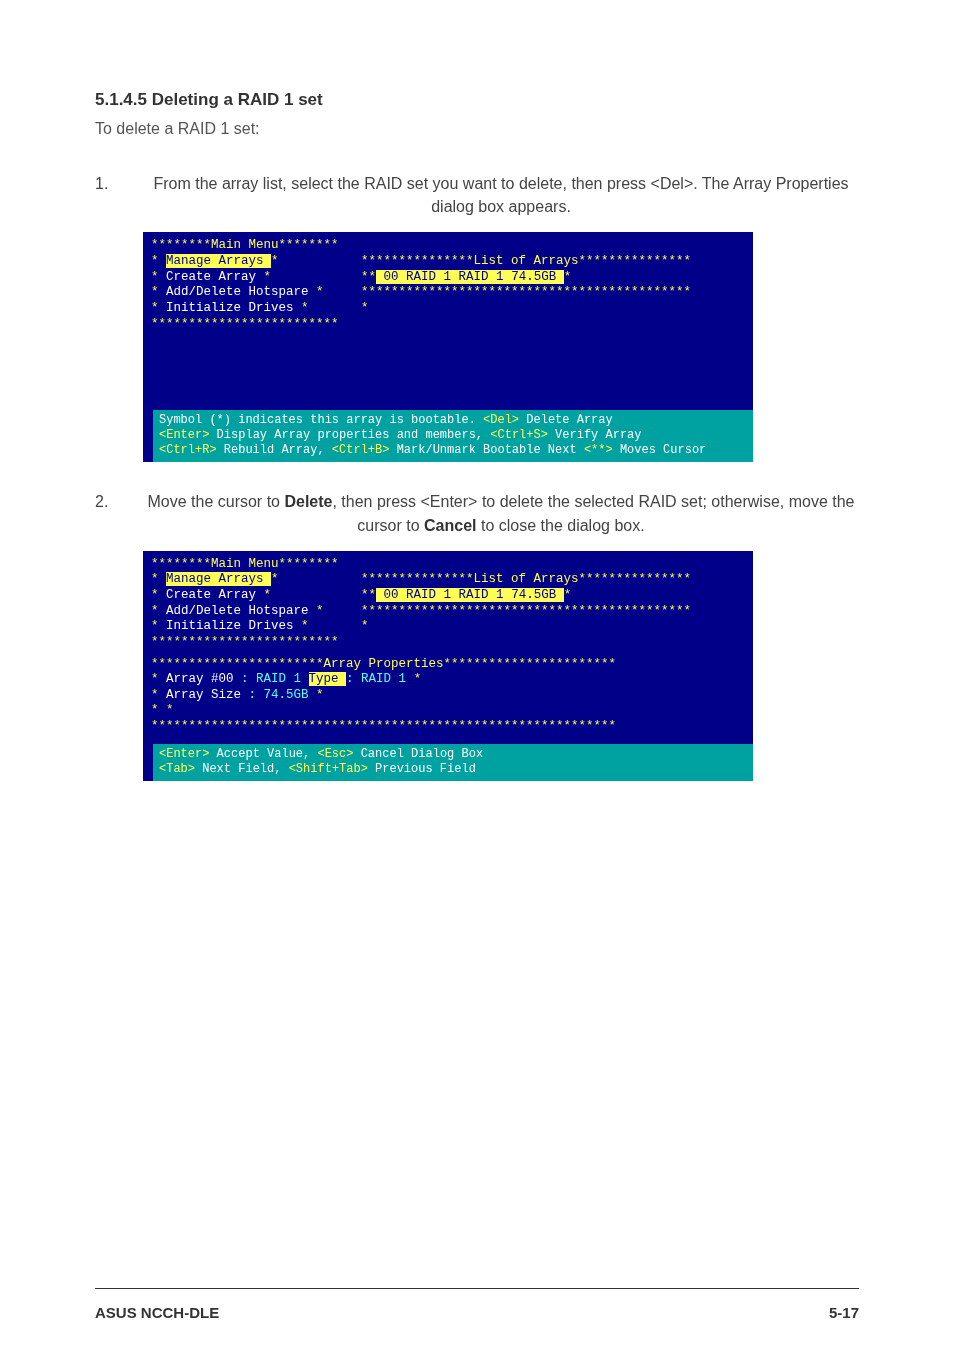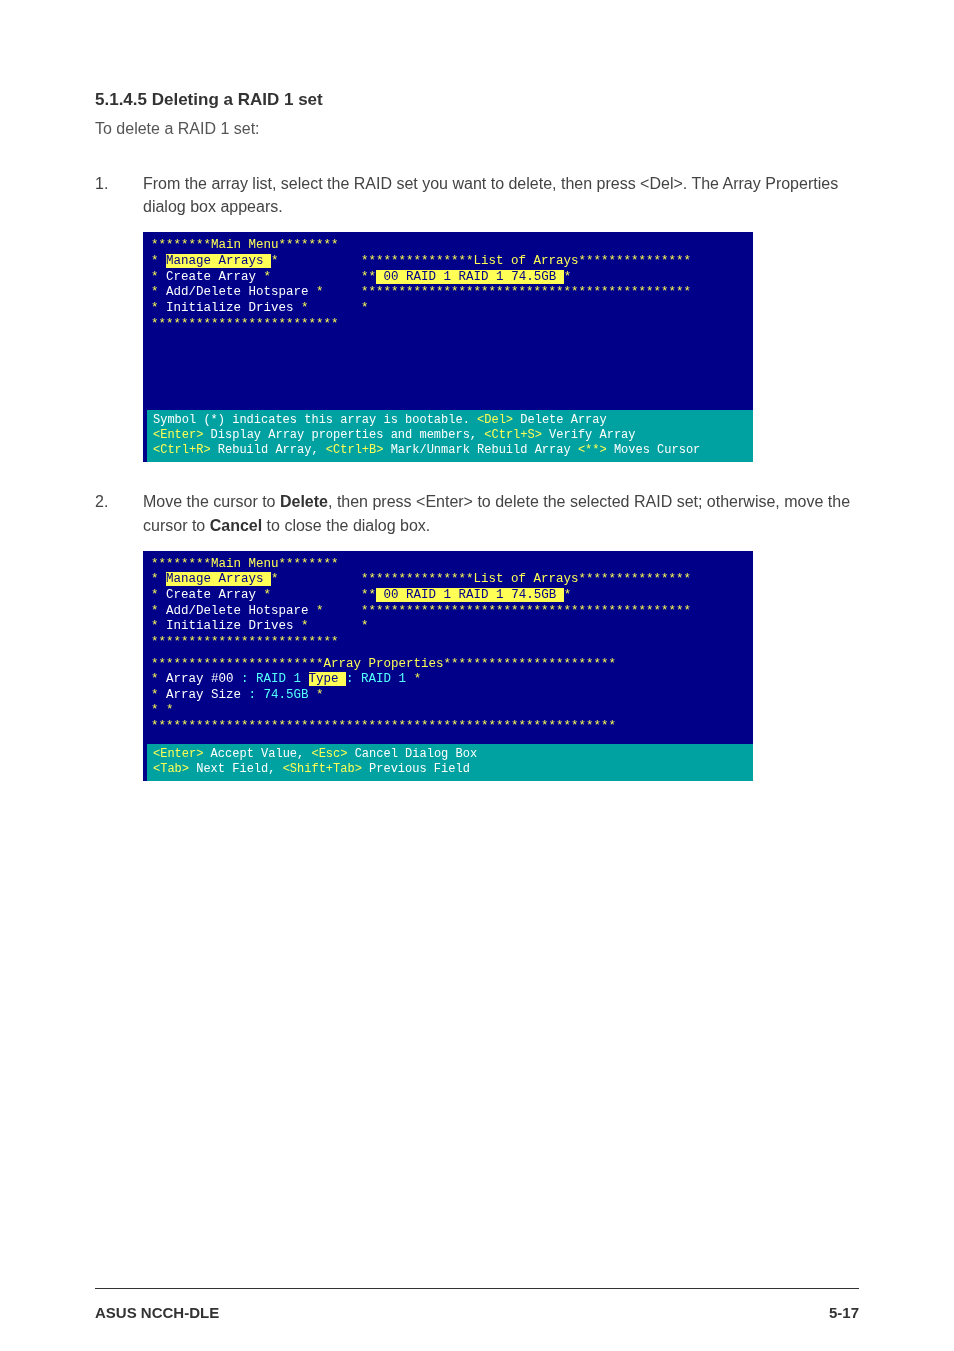--- a/index.html
+++ b/index.html
@@ -30,20 +30,21 @@
       font-size: 16px;
       color: #444;
       line-height: 1.45;
     }
     .step-num {
       width: 48px;
       flex-shrink: 0;
     }
     .step-body {
       flex: 1;
+      text-align: center;
     }
     .bold { font-weight: bold; color: #333; }
 
     .terminal {
       background: #000088;
       font-family: "Courier New", monospace;
       font-size: 12.5px;
       line-height: 1.25;
       margin: 10px 0 28px 48px;
       width: 610px;
@@ -54,21 +55,21 @@
     .term-line { white-space: nowrap; }
     .t-yellow { color: #ffff55; }
     .t-white { color: #ffffff; }
     .t-cyan { color: #55ffff; }
     .t-bgyellow { background: #ffff55; color: #000088; }
 
     .term-top { padding: 6px 8px 0 8px; }
     .hint-bar {
       position: absolute;
       bottom: 0;
-      left: 4px;
+      left: 10px;
       right: 0;
       background: #00a1a1;
       color: #ffffff;
       padding: 3px 4px 4px 6px;
       font-size: 12px;
       line-height: 1.25;
     }
     .hint-bar .hl { color: #ffff55; }
 
     .array-props-box {
@@ -125,21 +126,21 @@
         <div class="term-line"><span class="t-yellow">***************List of Arrays***************</span></div>
         <div class="term-line"><span class="t-yellow">**</span><span class="t-bgyellow">  <span>00</span> <span>RAID 1</span>             <span>RAID 1</span>   <span>74.5GB</span> </span><span class="t-yellow">*</span></div>
         <div class="term-line"><span class="t-yellow">********************************************</span></div>
         <div class="term-line"><span class="t-yellow">*</span></div>
       </div>
     </div>
   </div>
   <div class="hint-bar">
     <div class="term-line"><span> Symbol (*) indicates this array is bootable. </span><span class="hl">&lt;Del&gt;</span><span> Delete Array</span></div>
     <div class="term-line"><span class="hl">&lt;Enter&gt;</span><span> Display Array properties and members, </span><span class="hl">&lt;Ctrl+S&gt;</span><span> Verify Array</span></div>
-    <div class="term-line"><span class="hl">&lt;Ctrl+R&gt;</span><span> Rebuild Array, </span><span class="hl">&lt;Ctrl+B&gt;</span><span> Mark/Unmark Rebuild Array </span><span class="hl">&lt;**&gt;</span><span> Moves Cursor</span></div>
+    <div class="term-line"><span class="hl">&lt;Ctrl+R&gt;</span><span> Rebuild Array, </span><span class="hl">&lt;Ctrl+B&gt;</span><span> Mark/Unmark Bootable Next </span><span class="hl">&lt;**&gt;</span><span> Moves Cursor</span></div>
   </div>
 </div>
 
 <div class="step">
   <div class="step-num">2.</div>
   <div class="step-body">
     <span>Move the cursor to </span><span class="bold">Delete</span><span>, then press &lt;Enter&gt; to delete the selected RAID set; otherwise, move the cursor to </span><span class="bold">Cancel</span><span> to close the dialog box.</span>
   </div>
 </div>
 

